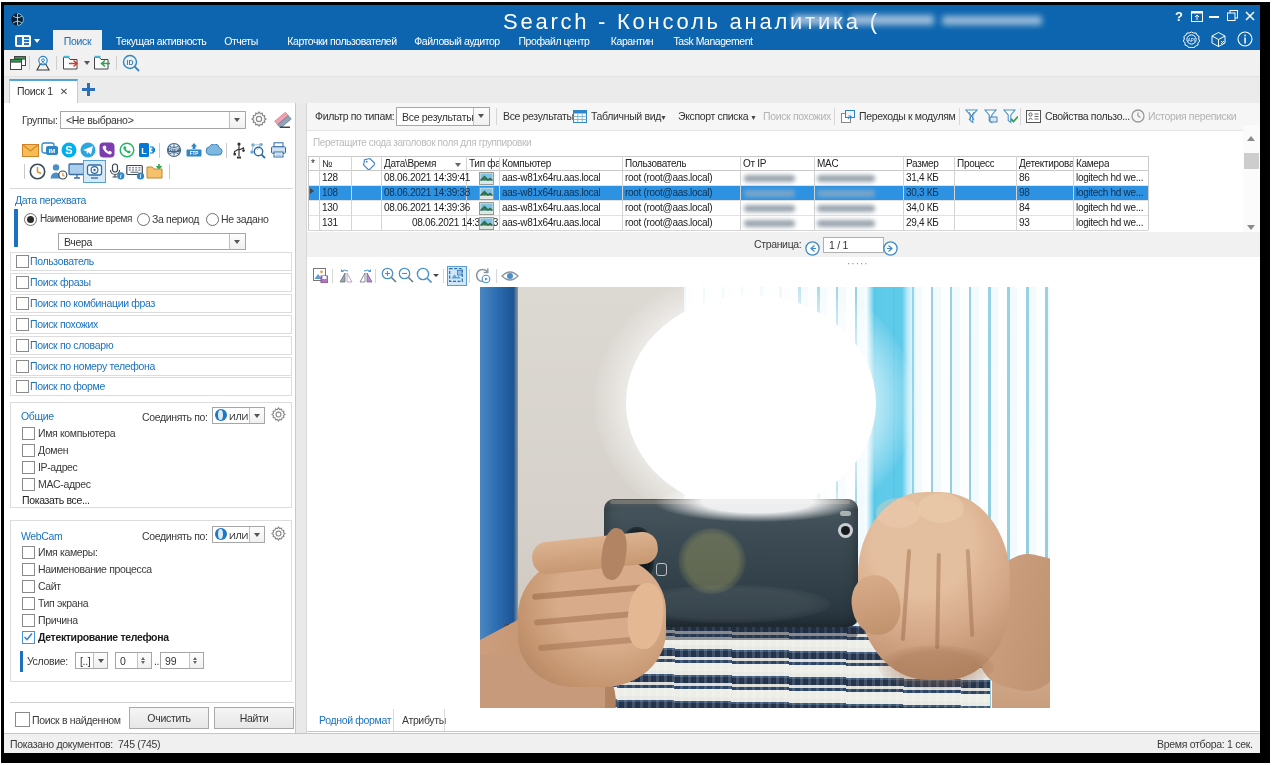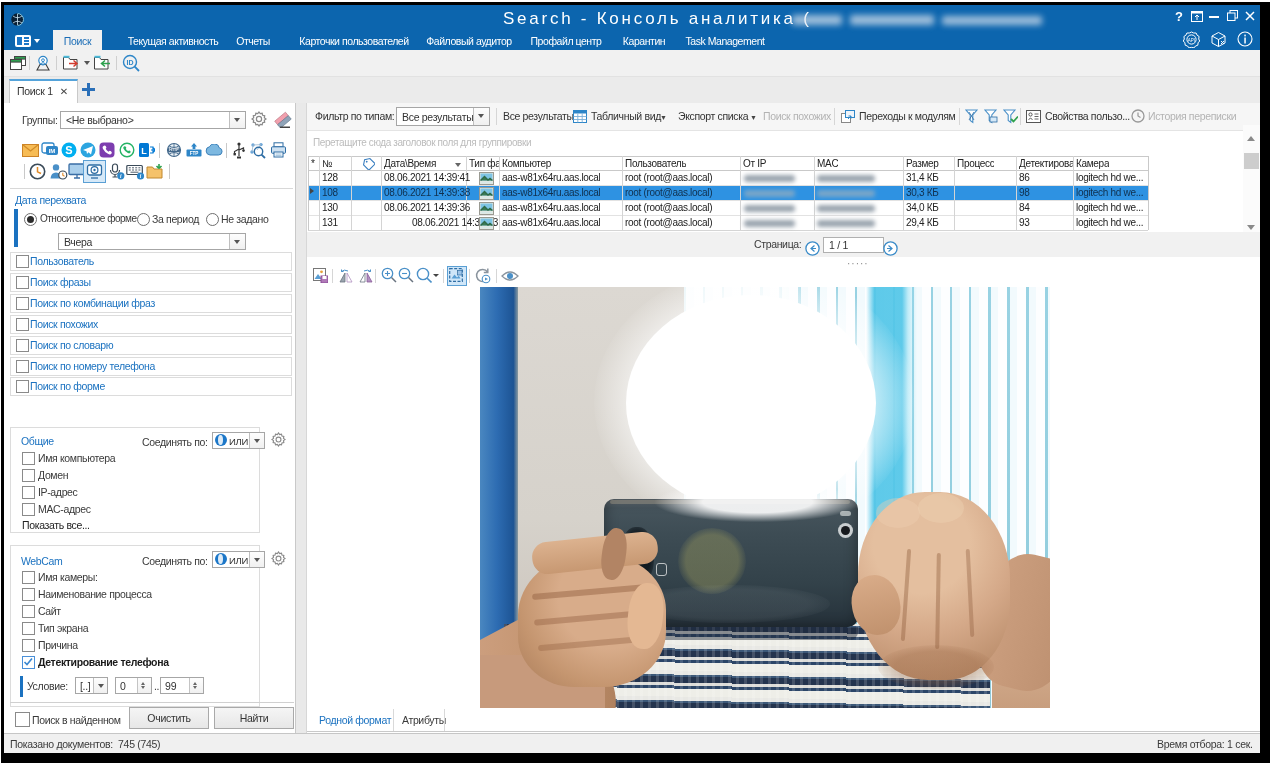--- a/index.html
+++ b/index.html
@@ -5,23 +5,23 @@
 body{width:1273px;height:765px;position:relative;background:#fff;overflow:hidden;
   font-family:"Liberation Sans",sans-serif;}
 .abs{position:absolute;}
 
 #f-top{position:absolute;left:1px;top:2px;width:1269px;height:3px;background:#000;z-index:50;}
 #f-left{position:absolute;left:1px;top:2px;width:3px;height:760px;background:#000;z-index:50;}
 #f-right{position:absolute;left:1260px;top:2px;width:10px;height:760px;background:#000;z-index:50;}
 #f-bottom{position:absolute;left:1px;top:753px;width:1269px;height:10px;background:#000;z-index:50;}
 
 #bluebar{position:absolute;left:4px;top:5px;width:1256px;height:45px;background:#0c65ae;}
-#title{position:absolute;left:503px;top:9px;color:#fff;font-size:17px;letter-spacing:2.75px;white-space:nowrap;}
+#title{position:absolute;left:503px;top:9px;color:#fff;font-size:22px;letter-spacing:2.75px;white-space:nowrap;}
 .blur1{position:absolute;background:rgba(215,225,235,.72);filter:blur(3px);border-radius:2px;}
-#menubar{position:absolute;left:16px;top:35px;width:1256px;height:15px;}
+#menubar{position:absolute;left:4px;top:35px;width:1256px;height:15px;}
 .mi{position:absolute;top:0px;color:#fff;font-size:10.5px;letter-spacing:-0.45px;white-space:nowrap;transform:translateX(-50%);}
 #activetab{position:absolute;left:53px;top:30px;width:49px;height:20px;background:#f1f1f1;text-align:center;
   color:#1b6db6;font-size:10.5px;letter-spacing:-0.3px;line-height:22px;}
 
 #toolbar{position:absolute;left:4px;top:50px;width:1256px;height:26px;background:#f1f1f1;border-bottom:1px solid #e2e2e2;}
 .tsep{position:absolute;width:1px;background:#cfcfcf;}
 
 #tabstrip{position:absolute;left:4px;top:77px;width:1256px;height:26px;background:#ebebeb;border-bottom:1px solid #d3d3d3;}
 #doctab{position:absolute;left:5px;top:2px;width:60px;height:23px;background:#fff;border:1px solid #c9c9c9;border-top:2px solid #54a3da;border-bottom:none;
   font-size:10.5px;letter-spacing:-0.3px;color:#333;padding-left:7px;line-height:20px;}
@@ -33,21 +33,21 @@
 
 #statusbar{position:absolute;left:4px;top:733px;width:1256px;height:19px;background:#f0f0f0;border-top:1px solid #c6c6c6;
   font-size:10.5px;letter-spacing:-0.3px;color:#3a3a3a;z-index:5;}
 
 .combo{position:absolute;background:#fff;border:1px solid #a6a6a6;box-sizing:border-box;text-align:center;}
 .combo .ctx{position:absolute;left:5px;top:2px;font-size:10.5px;letter-spacing:-0.3px;color:#333;white-space:nowrap;}
 .carr{position:absolute;right:0;top:0;bottom:0;width:15px;border-left:1px solid #bfbfbf;background:linear-gradient(#fdfdfd,#f0f0f0);}
 .carr:after{content:"";position:absolute;left:4px;top:6px;border:3.5px solid transparent;border-top:4px solid #555;}
 .cbx{position:absolute;width:11px;height:11px;background:#fff;border:1px solid #8a8a8a;}
 .row7{position:absolute;left:6px;width:280px;height:17px;border:1px solid #dcdcdc;background:#fff;}
-.secbox{position:absolute;left:6px;width:250px;border:1px solid #dcdcdc;background:#fff;box-sizing:border-box;margin-top:25px;}
+.secbox{position:absolute;left:6px;width:282px;border:1px solid #dcdcdc;background:#fff;box-sizing:border-box;}
 .lbl{position:absolute;font-size:10.5px;letter-spacing:-0.35px;color:#3a3a3a;white-space:nowrap;}
 .lblb{position:absolute;font-size:10.5px;letter-spacing:-0.35px;color:#1b72c0;white-space:nowrap;}
 .vbar{position:absolute;width:4px;background:#1b72c0;}
 .btn{position:absolute;height:22px;background:linear-gradient(#f5f5f5,#e7e7e7);border:1px solid #a9a9a9;
   font-size:10.5px;letter-spacing:-0.3px;color:#333;text-align:center;line-height:21px;box-sizing:border-box;}
 .radio{position:absolute;width:11px;height:11px;border:1px solid #6e6e6e;border-radius:50%;background:#fff;}
 .radio.sel:after{content:"";position:absolute;left:2px;top:2px;width:7px;height:7px;border-radius:50%;background:#2b2b2b;}
 .spin{position:absolute;background:#fff;border:1px solid #a6a6a6;box-sizing:border-box;}
 .spin .ctx{position:absolute;left:4px;top:2px;font-size:10.5px;color:#333;}
 .spin .ud{position:absolute;right:0;top:0;bottom:0;width:13px;border-left:1px solid #c4c4c4;background:linear-gradient(#fdfdfd,#f0f0f0);}
@@ -310,21 +310,21 @@
   <svg class="icon" style="left:142px;top:1px" width="18" height="16" viewBox="0 0 18 16">
    <path d="M1 4 h5.5 l1.5 2 h8 v9 h-15 z" fill="#f5c26b" stroke="#c08830" stroke-width="1"></path>
    <path d="M13 1 v4.5 M13 5.5 l-2.5-2.5 M13 5.5 l2.5-2.5" stroke="#2ea14e" stroke-width="1.6" fill="none"></path>
   </svg>
   <div class="tsep" style="left:165px;top:2px;height:15px;background:#c9c9c9;"></div>
  </div>
  <div class="abs" style="left:6px;top:85px;width:283px;height:1px;background:#d8d8d8;"></div>
  <span class="lblb" style="left:11px;top:91px;">Дата перехвата</span>
  <div class="vbar" style="left:10px;top:106px;height:38px;"></div>
  <div class="radio sel" style="left:20px;top:110px;"></div>
- <span class="lbl" style="left:36px;top:110px;font-size:10px;letter-spacing:-0.5px;">Относительное форме</span>
+ <span class="lbl" style="left:36px;top:110px;font-size:10px;letter-spacing:-0.5px;">Наименование время</span>
  <div class="radio" style="left:133px;top:110px;"></div>
  <span class="lbl" style="left:148px;top:110px;">За период</span>
  <div class="radio" style="left:202px;top:110px;"></div>
  <span class="lbl" style="left:217px;top:110px;">Не задано</span>
  <div class="combo" style="left:54px;top:130px;width:188px;height:17px;">
    <span class="ctx">Вчера</span>
       <div class="carr"></div>
  </div>
  <div class="row7" style="top:149px;">
       <div class="cbx" style="left:5px;top:2px;"></div>

